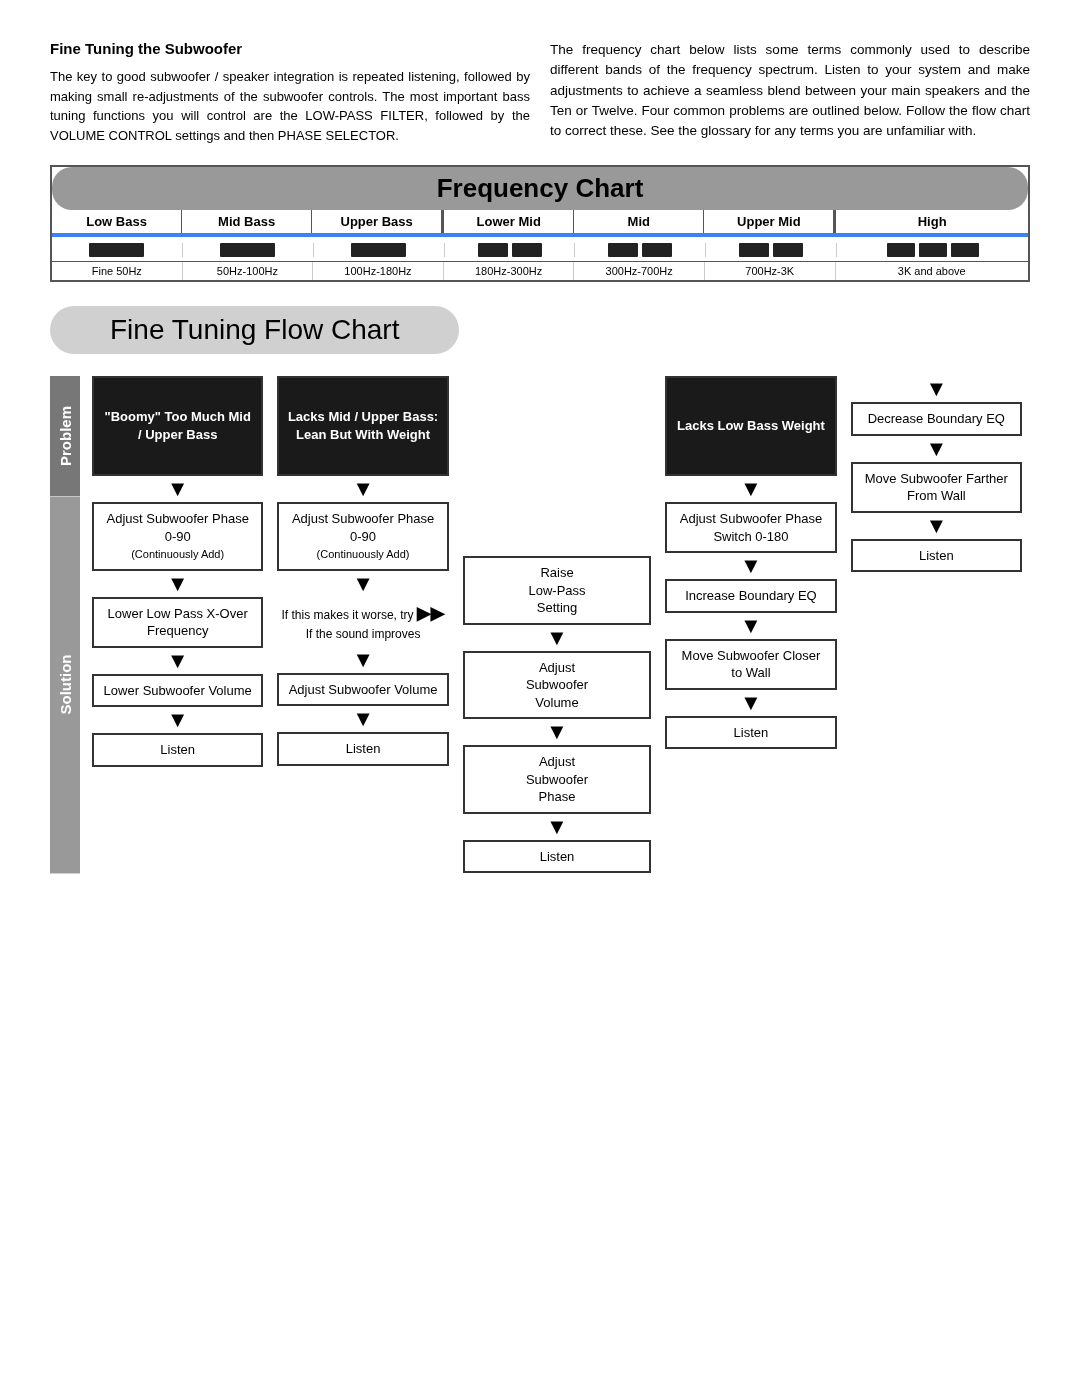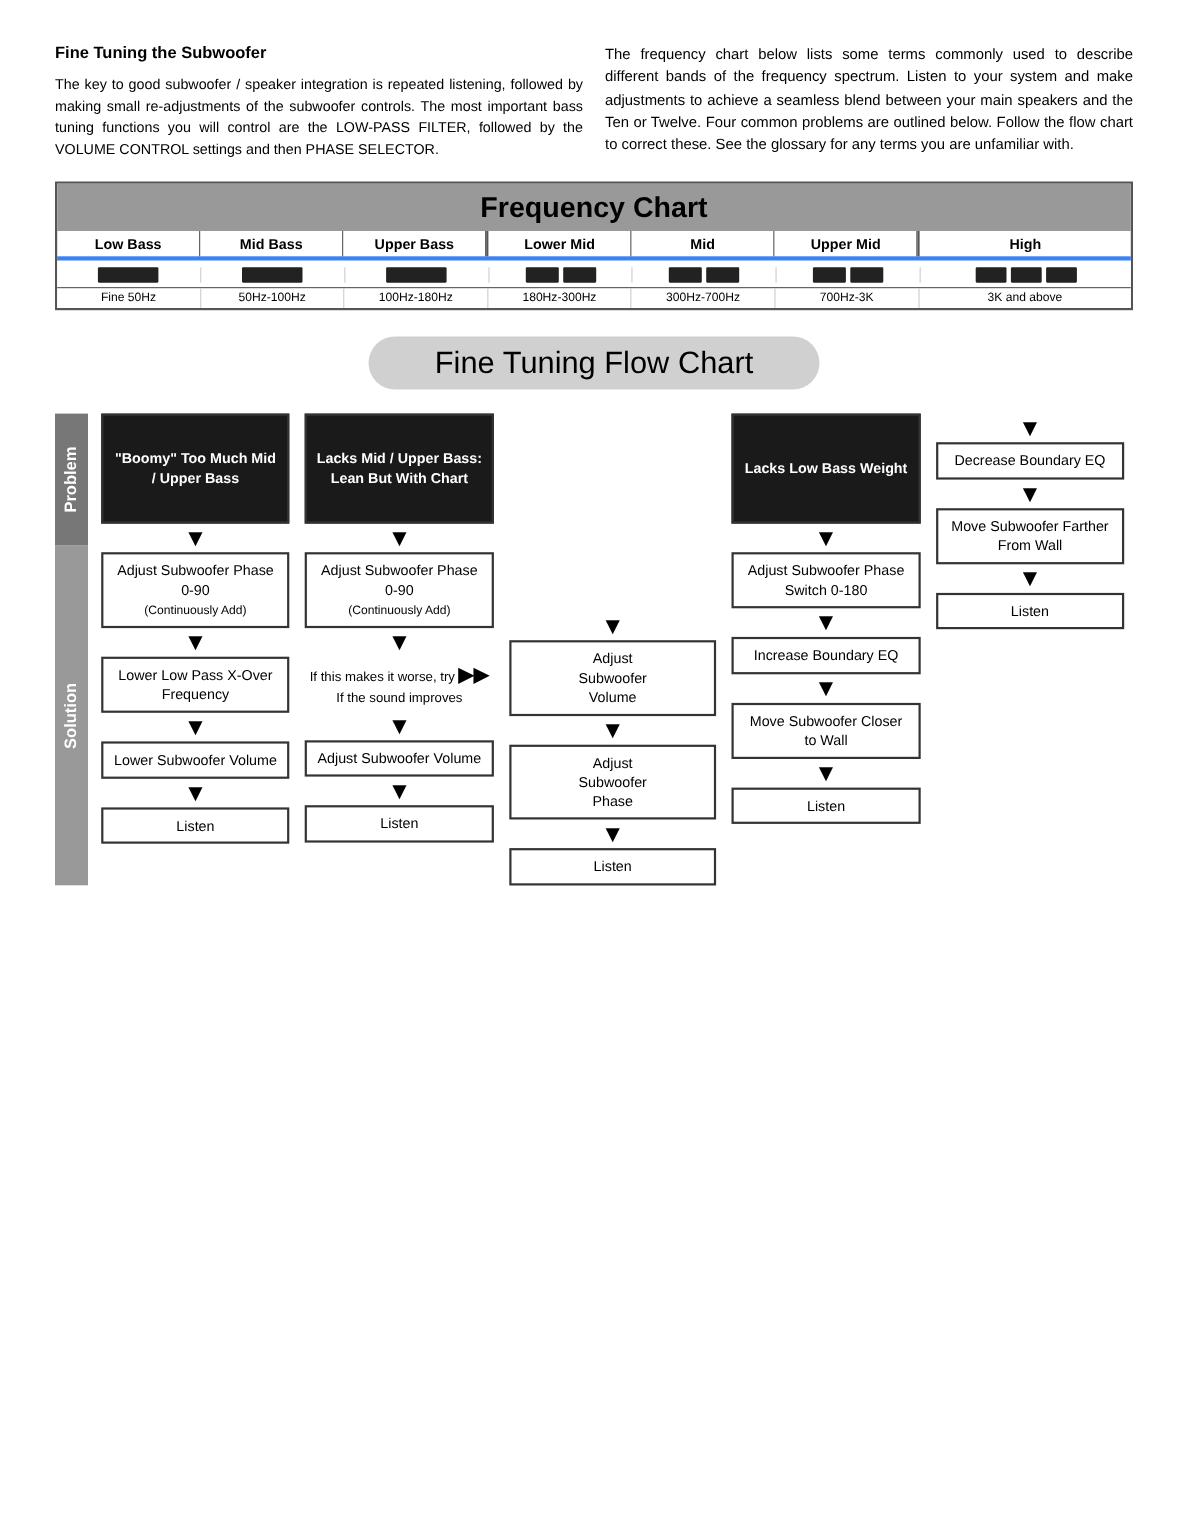--- a/index.html
+++ b/index.html
@@ -43,20 +43,21 @@
       border: 2px solid #555;
       margin-bottom: 18px;
     }
     .freq-chart-title {
       background: #999;
       text-align: center;
       font-size: 26px;
       font-weight: bold;
       padding: 6px 0;
       color: #000;
+      border-radius: 20px;
     }
     .freq-bands {
       display: flex;
       border-bottom: 4px solid #3b82f6;
     }
     .freq-band {
       flex: 1;
       text-align: center;
       font-size: 13px;
       font-weight: bold;
@@ -102,21 +103,20 @@
       font-size: 11px;
       padding: 3px 2px;
       border-right: 1px solid #ccc;
     }
     .freq-hz-cell:last-child { border-right: none; }
     .freq-hz-cell.group-high { flex: 1.5; }
 
     
     .flow-title-wrap {
       display: flex;
-      justify-content: center;
       margin-bottom: 22px;
       margin-top: 24px;
     }
     .flow-title {
       background: #d0d0d0;
       border-radius: 40px;
       font-size: 28px;
       font-weight: normal;
       padding: 8px 60px;
       color: #000;
@@ -299,21 +299,21 @@
         <span>Lower Subwoofer Volume</span>
       </div>
       <div class="arrow-down">▼</div>
       <div class="box light">
         <span>Listen</span>
       </div>
     </div>
 
     <div class="flow-col">
       <div class="box problem">
-        <span>Lacks Mid / Upper Bass: Lean But With Chart</span>
+        <span>Lacks Mid / Upper Bass: Lean But With Weight</span>
       </div>
       <div class="arrow-down">▼</div>
       <div class="box light">
         <span>Adjust Subwoofer Phase 0-90</span><br>
         <span style="font-size:11px;">(Continuously Add)</span>
       </div>
       <div class="arrow-down">▼</div>
 
       <div style="width:100%; text-align:center; font-size:12px; line-height:1.4; padding:4px 2px;">
         If this makes it worse, try <span style="font-size:18px; font-weight:bold;">▶▶</span><br>
@@ -326,20 +326,23 @@
       <div class="arrow-down">▼</div>
       <div class="box light">
         <span>Listen</span>
       </div>
     </div>
 
     <div class="flow-col" style="flex:1.1;">
       <div style="height:120px;"></div>
 
       <div style="height:60px;"></div>
+      <div class="box light">
+        Raise<br>Low-Pass<br>Setting
+      </div>
       <div class="arrow-down">▼</div>
       <div class="box light">
         Adjust<br>Subwoofer<br>Volume
       </div>
       <div class="arrow-down">▼</div>
       <div class="box light">
         Adjust<br>Subwoofer<br>Phase
       </div>
       <div class="arrow-down">▼</div>
       <div class="box light">

